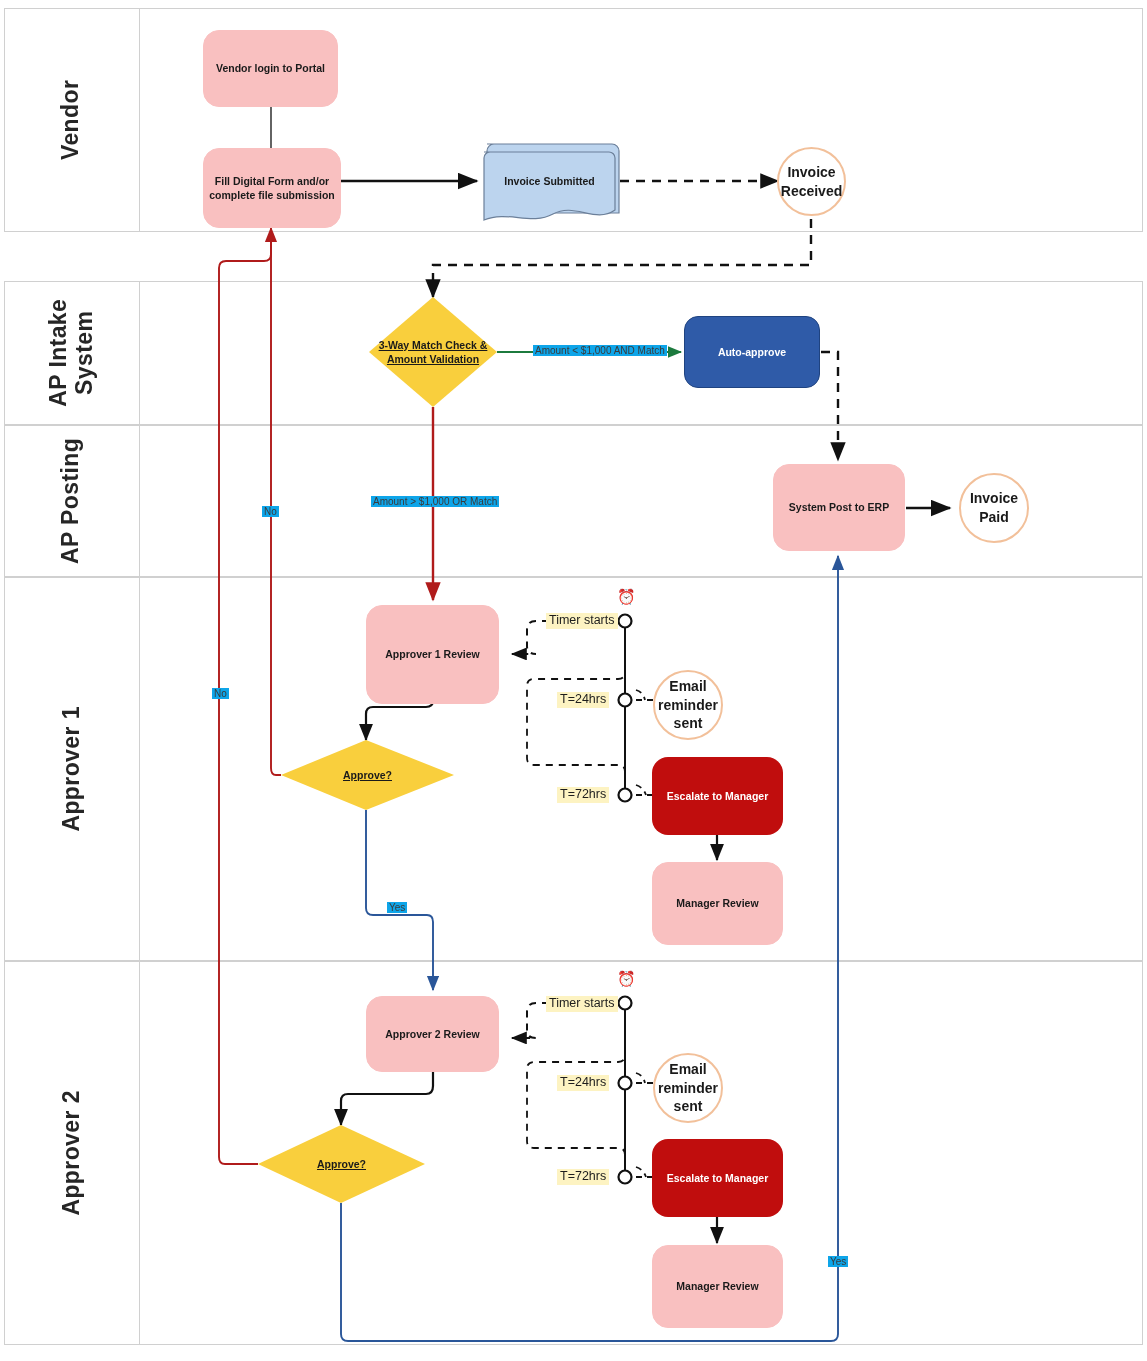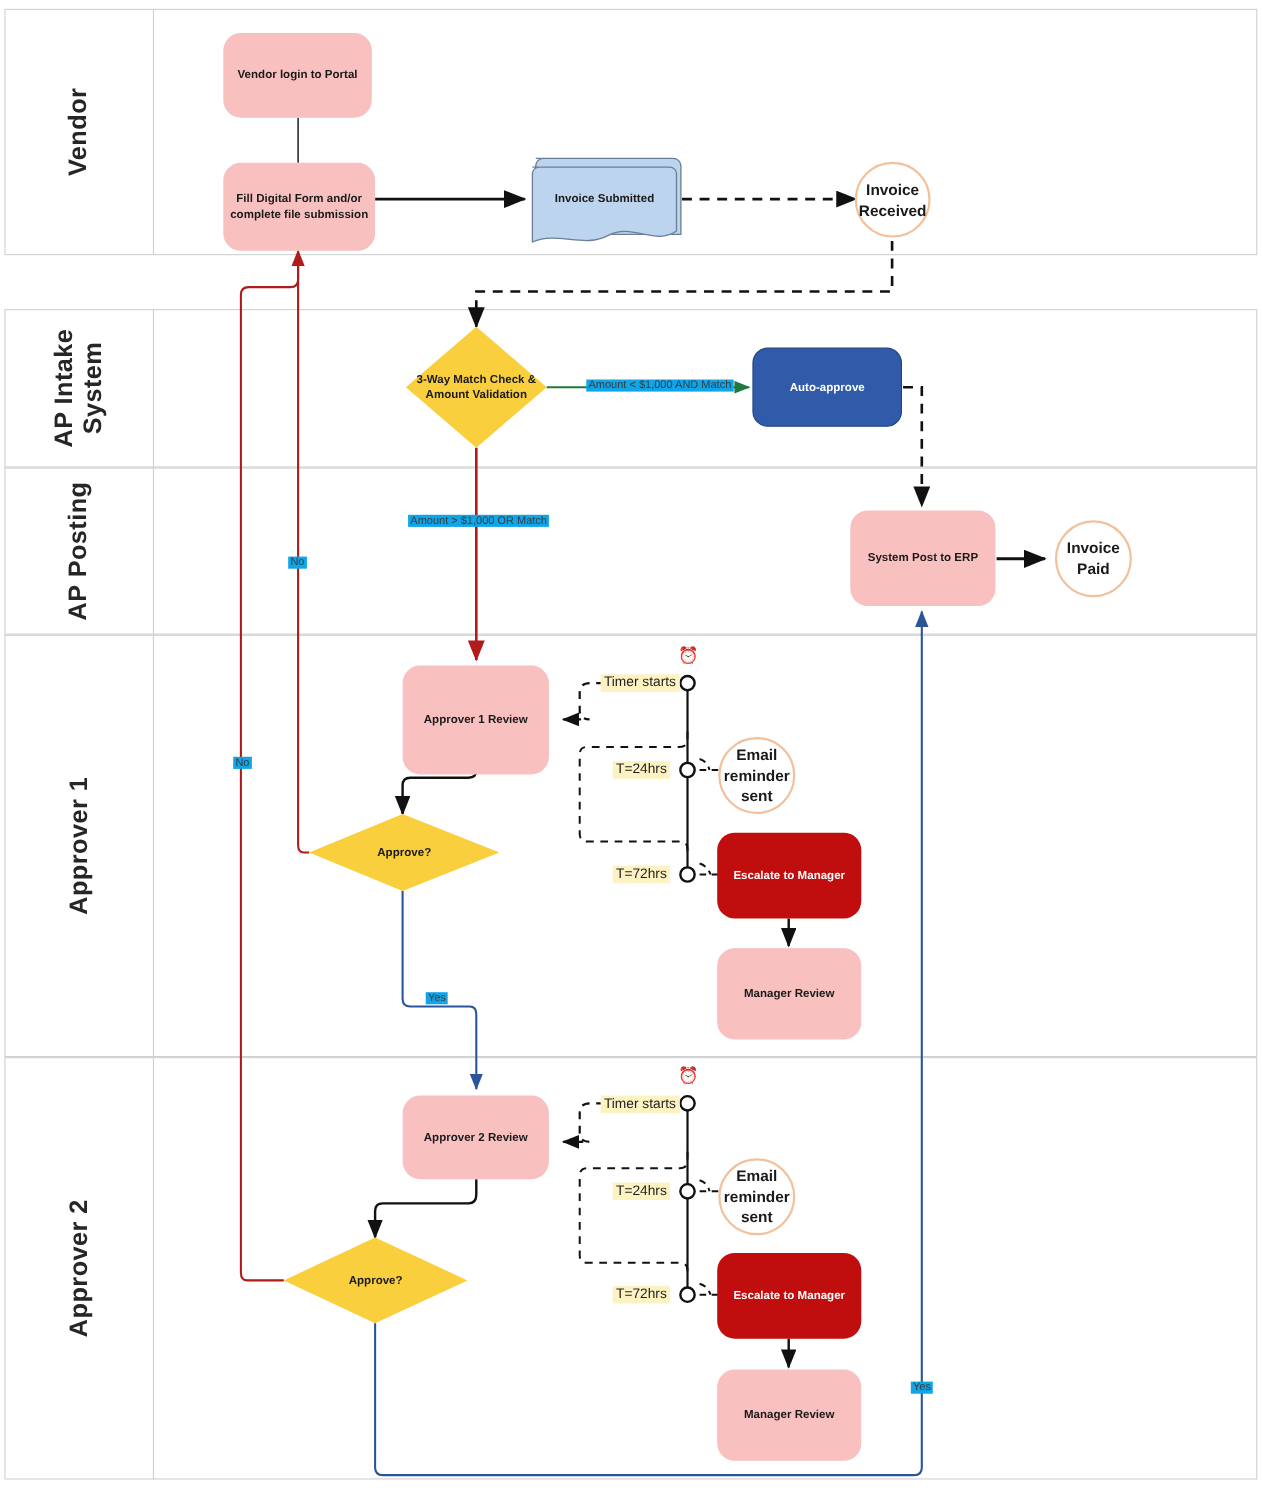--- a/index.html
+++ b/index.html
@@ -16,21 +16,21 @@
   .lane-title.two{white-space:normal;width:150px;}
 
   
   .node{position:absolute;box-sizing:border-box;display:flex;align-items:center;
         justify-content:center;text-align:center;font-size:10.5px;font-weight:bold;
         color:#1a1a1a;line-height:1.35;padding:4px;}
   .proc{background:#f9c0c0;border-radius:16px;border:1px solid #f9c0c0;}
   .proc-dark{background:#c00d0d;color:#ffffff;border-radius:16px;text-align:center;}
   .proc-blue{background:#2f5ba8;color:#ffffff;border-radius:14px;border:1px solid #1f4380;}
   .diamond{background:transparent;border:none;}
-  .diamond .dtext{position:relative;z-index:3;font-size:10.5px;font-weight:bold;color:#1a1a1a;}
+  .diamond .dtext{position:relative;z-index:3;font-size:10.5px;font-weight:bold;color:#1a1a1a;text-decoration:underline;}
   .circ{border:2px solid #f2c09a;border-radius:50%;background:#fff;font-size:14px;font-weight:bold;}
   .doc{background:transparent;justify-content:center;}
   .doc .dtext{position:relative;z-index:3;}
 
   
   .elabel{position:absolute;font-size:10px;color:#3a3a3a;font-weight:normal;background:#0ea5e9;
           padding:0 2px;white-space:nowrap;line-height:1.1;}
   .elabel.hl{background:#fdf3c2;font-size:12.5px;color:#1d1d1d;padding:1px 3px;}
   .clock{position:absolute;font-size:15px;line-height:1;}
 </style>
@@ -219,21 +219,21 @@
   <div class="node proc-dark" style="left:652px;top:1139px;width:131px;height:78px;">
     <span>Escalate to Manager</span>
   </div>
 
   <div class="node proc" style="left:652px;top:1245px;width:131px;height:83px;">
     <span>Manager Review</span>
   </div>
 
   <div class="elabel" style="left:533px;top:345px;">Amount &lt; $1,000 AND Match</div>
 
-  <div class="elabel" style="left:371px;top:468px;">Amount &gt; $1,000 OR Match</div>
+  <div class="elabel" style="left:371px;top:496px;">Amount &gt; $1,000 OR Match</div>
 
   <div class="elabel" style="left:262px;top:506px;">No</div>
 
   <div class="elabel" style="left:212px;top:688px;">No</div>
 
   <div class="elabel" style="left:387px;top:902px;">Yes</div>
 
   <div class="elabel" style="left:828px;top:1256px;">Yes</div>
 
   <div class="clock" style="left:617px;top:589px;">⏰</div>

